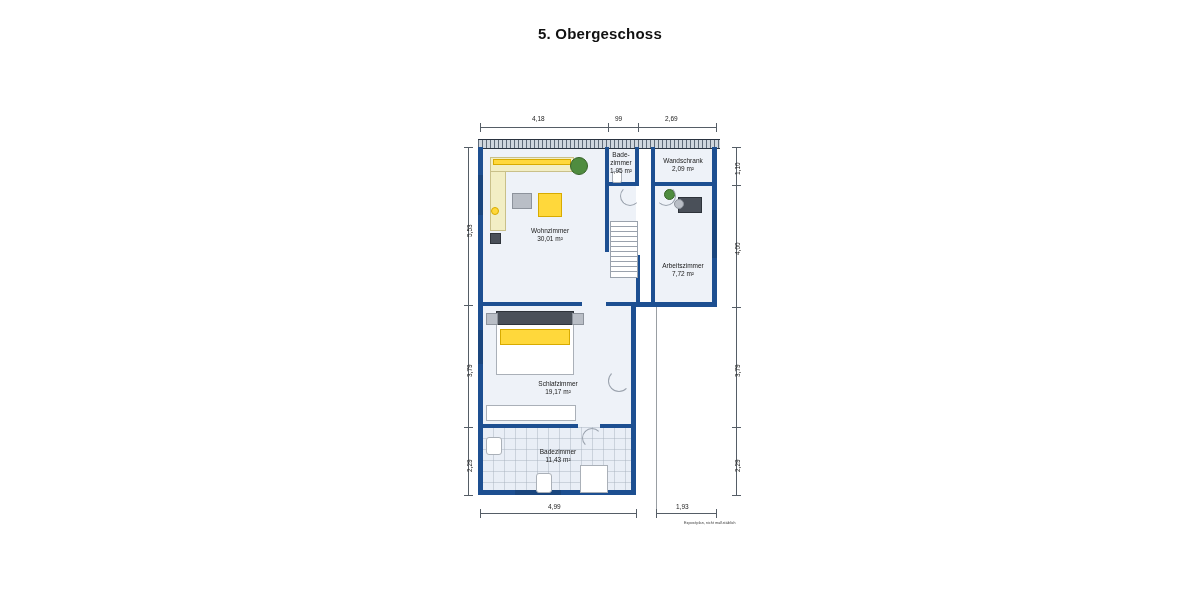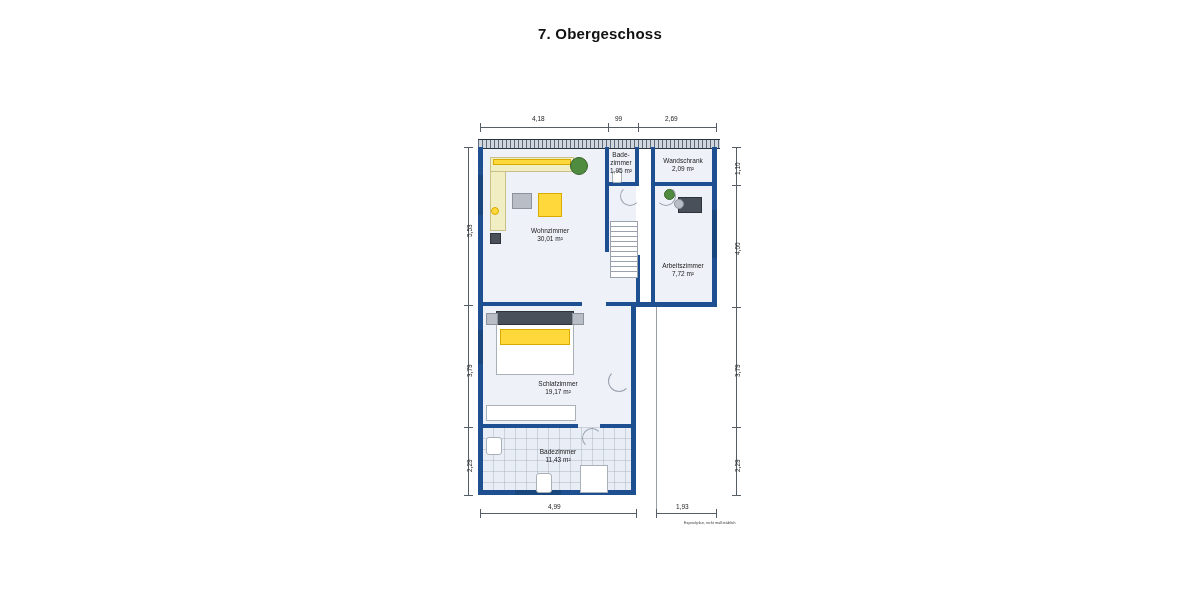--- a/index.html
+++ b/index.html
@@ -149,21 +149,21 @@
     position: absolute;
     background-image:
       linear-gradient(to right, rgba(150,160,175,0.45) 1px, transparent 1px),
       linear-gradient(to bottom, rgba(150,160,175,0.45) 1px, transparent 1px);
     background-size: 11px 11px;
   }
 </style>
 </head>
 <body>
 
-<div id="title">7. Obergeschoss</div>
+<div id="title">5. Obergeschoss</div>
 
 <div id="plan">
 
   <div class="floor" style="left:22px; top:32px; width:126px; height:158px;"></div>
 
   <div class="floor" style="left:148px; top:32px; width:28px; height:158px;"></div>
 
   <div class="floor" style="left:148px; top:32px; width:28px; height:38px;"></div>
 
   <div class="floor" style="left:194px; top:32px; width:62px; height:38px;"></div>

